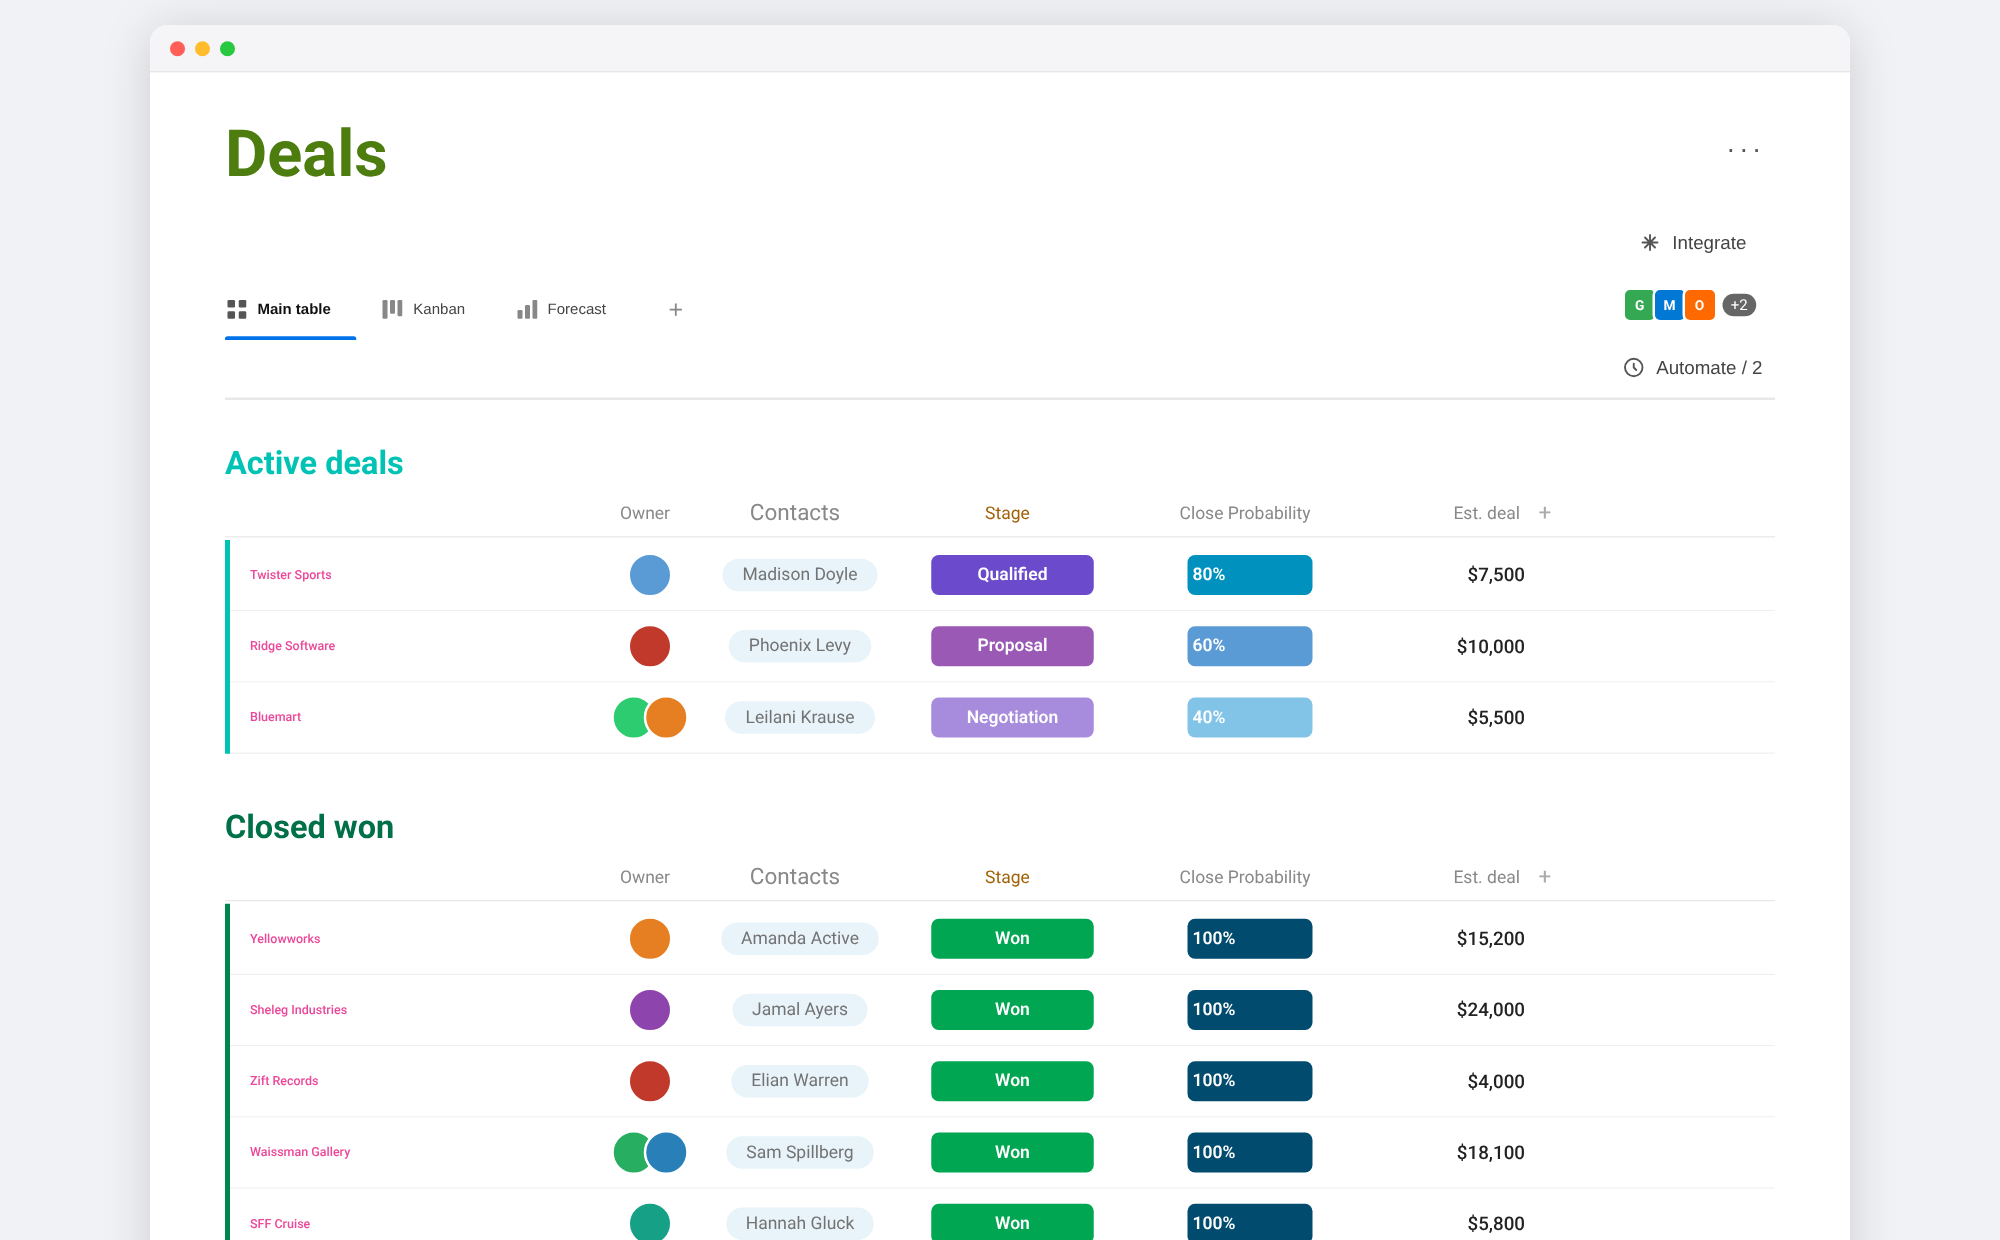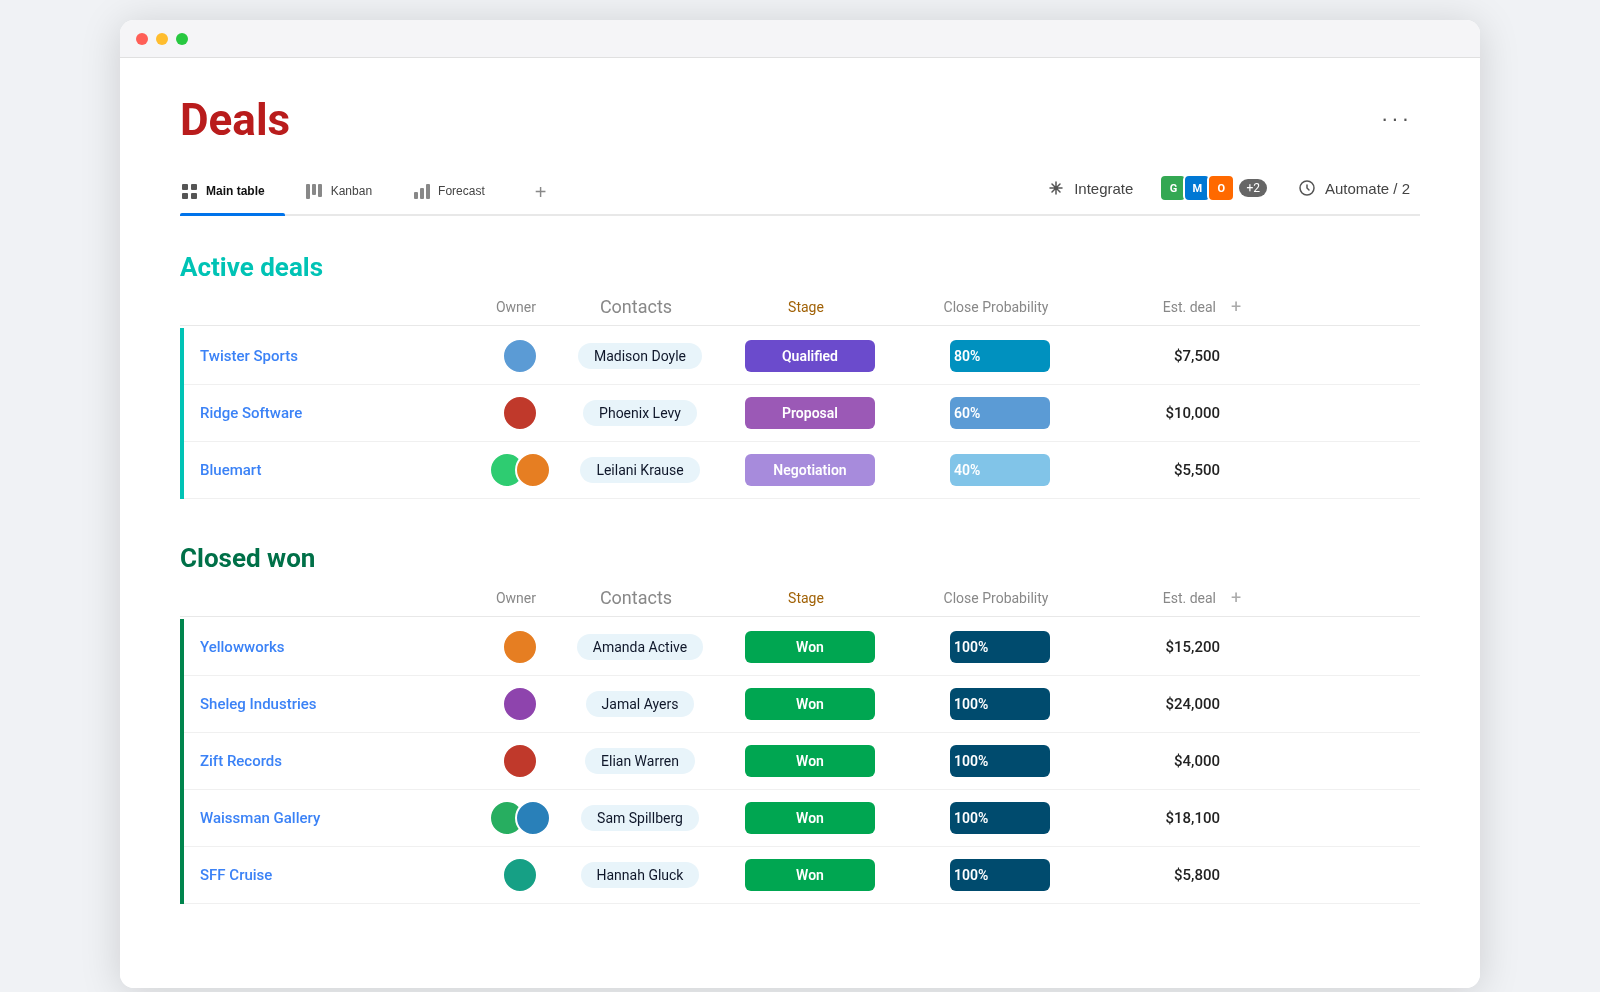--- a/index.html
+++ b/index.html
@@ -37,23 +37,23 @@
       padding: 40px 60px;
       background: #fff;
     }
     .header-row {
       display: flex;
       justify-content: space-between;
       align-items: flex-start;
       margin-bottom: 28px;
     }
     .page-title {
-      font-size: 44px;
+      font-size: 52px;
       font-weight: 700;
-      color: #b91c1c;
+      color: #4d7c0f;
       line-height: 1;
       text-align: center;
     }
     .more-button {
       background: none;
       border: none;
       cursor: pointer;
       font-size: 22px;
       color: #555;
       letter-spacing: 3px;
@@ -107,20 +107,21 @@
       padding: 0 10px;
       border: none;
       background: none;
     }
     .tab-actions {
       margin-left: auto;
       display: flex;
       align-items: center;
       gap: 20px;
       padding-bottom: 8px;
+      flex-direction: column;
     }
     .action-btn {
       display: flex;
       align-items: center;
       gap: 8px;
       font-size: 15px;
       color: #444;
       cursor: pointer;
       background: none;
       border: none;
@@ -194,22 +195,22 @@
     }
     .table-row {
       display: flex;
       align-items: center;
       padding: 10px 16px;
       border-bottom: 1px solid #f0f0f0;
       background: #fff;
     }
     .deal-name {
       flex: 0 0 280px;
-      font-size: 15px;
-      color: #3b82f6;
+      font-size: 10px;
+      color: #ec4899;
       font-weight: 500;
     }
     .owner-cell {
       flex: 0 0 80px;
       display: flex;
       align-items: center;
       justify-content: center;
     }
     .avatar {
       width: 36px;
@@ -232,21 +233,21 @@
       margin-left: -10px;
     }
     .avatar-group .avatar:first-child { margin-left: 0; }
     .contacts-cell {
       flex: 0 0 160px;
       display: flex;
       justify-content: center;
     }
     .contact-chip {
       background: #e8f4fa;
-      color: #0f172a;
+      color: #737373;
       border-radius: 20px;
       padding: 5px 16px;
       font-size: 14px;
       white-space: nowrap;
     }
     .stage-cell {
       flex: 0 0 180px;
       display: flex;
       justify-content: center;
     }

